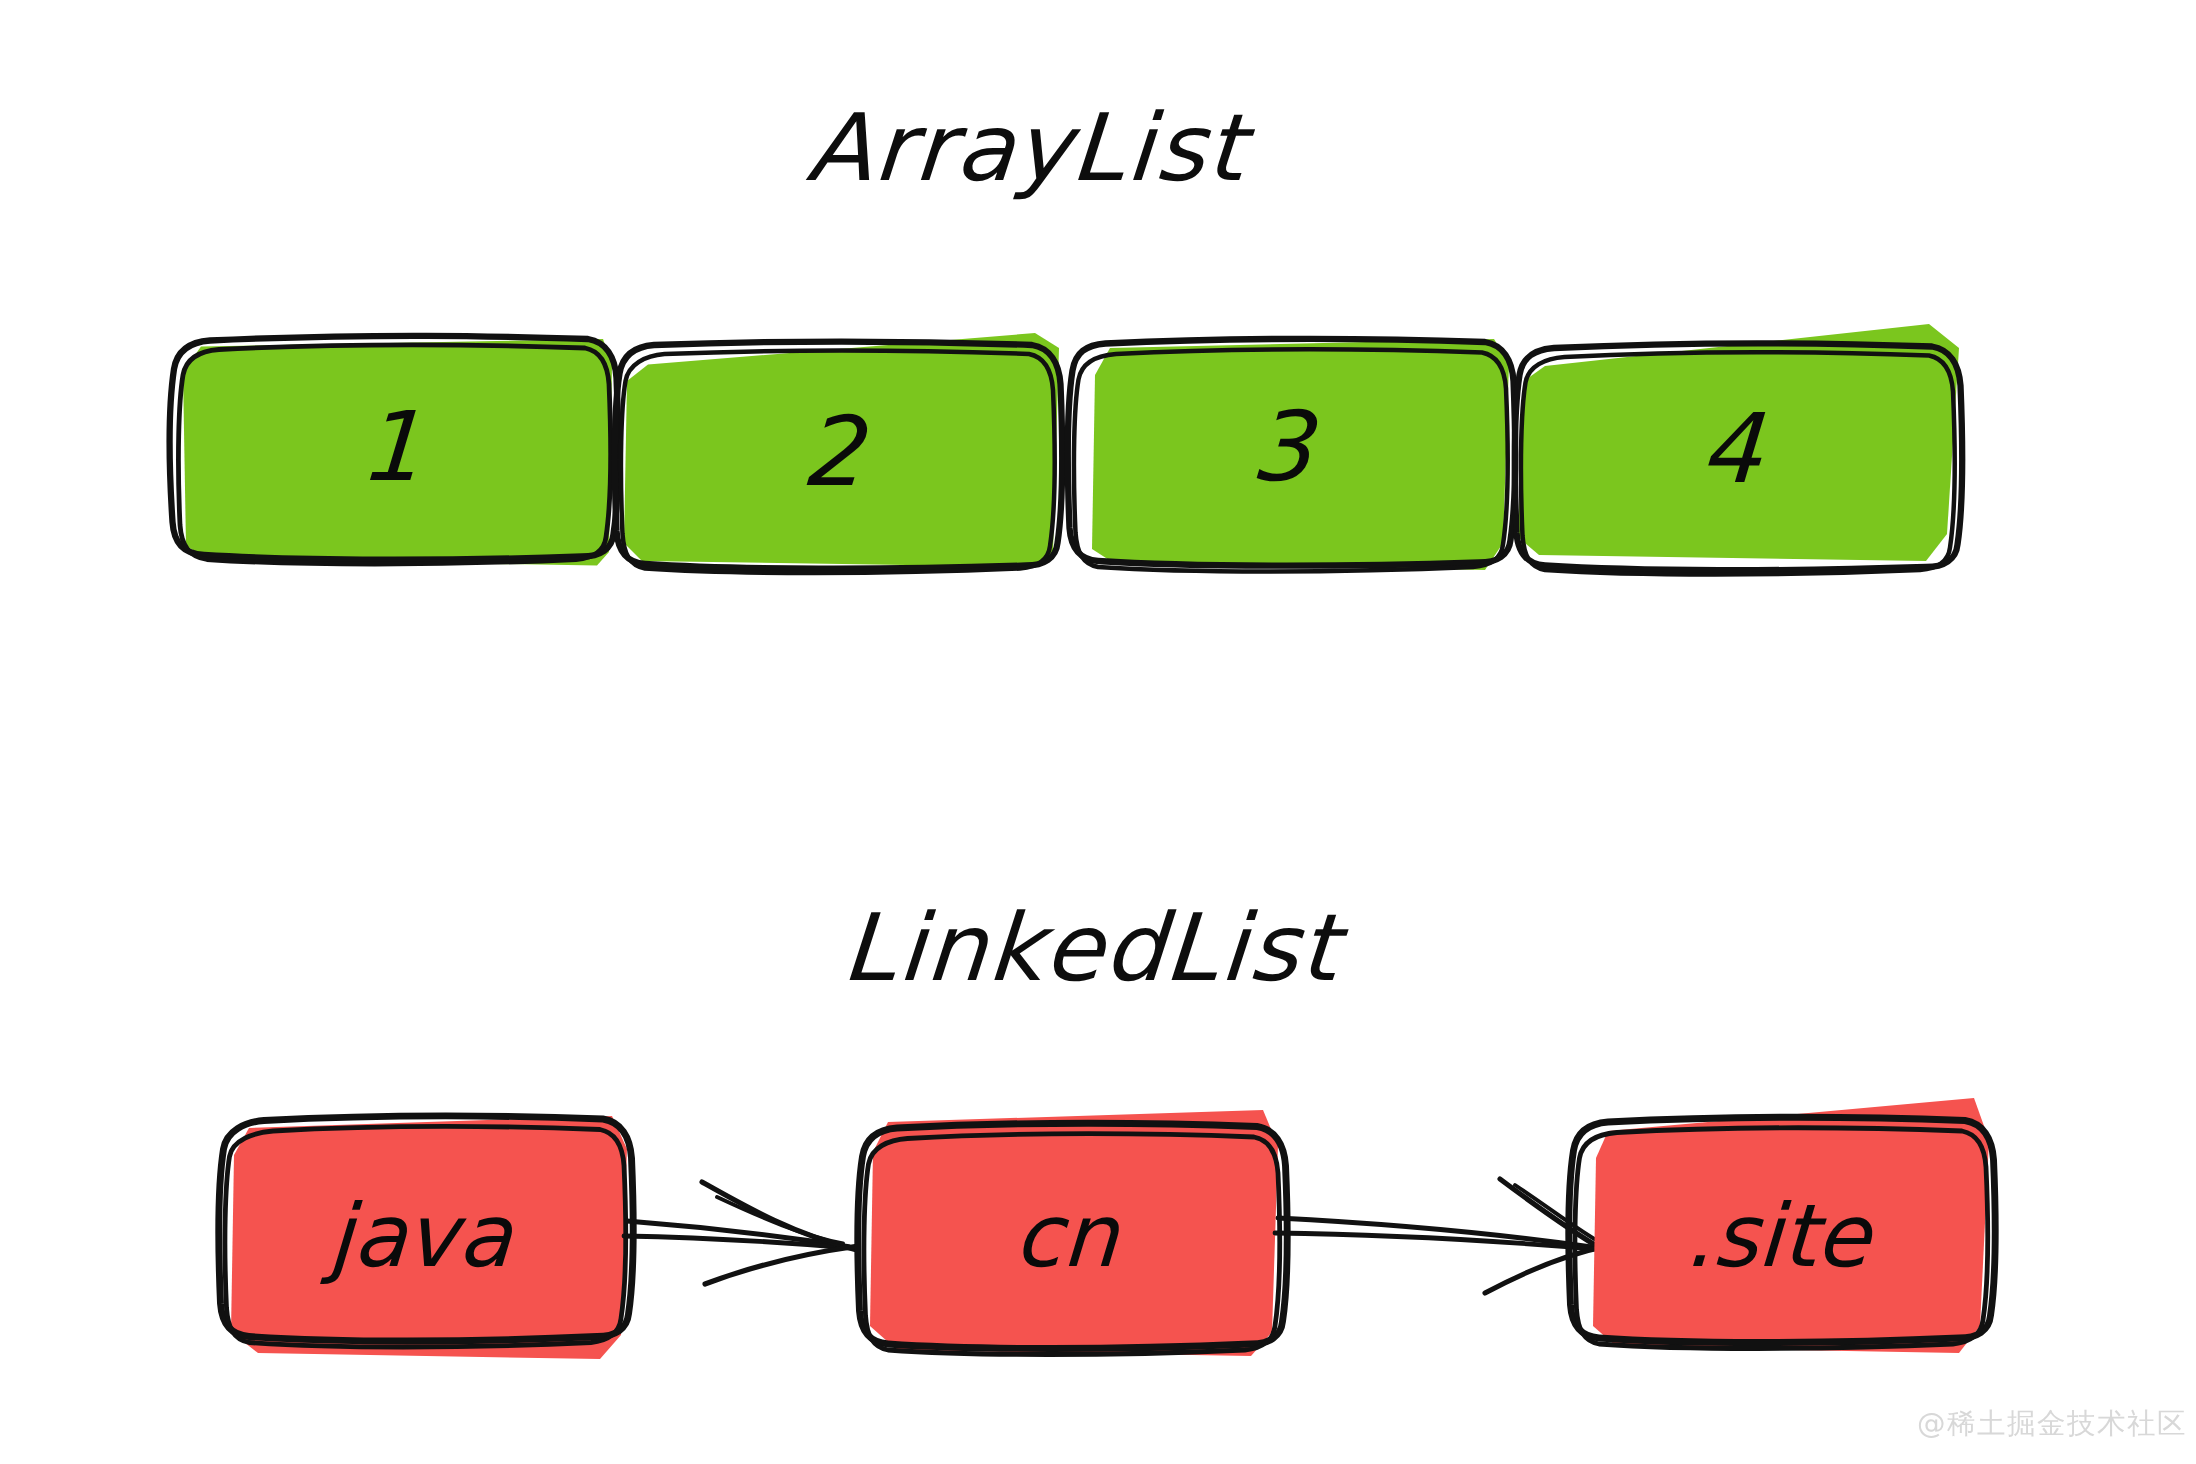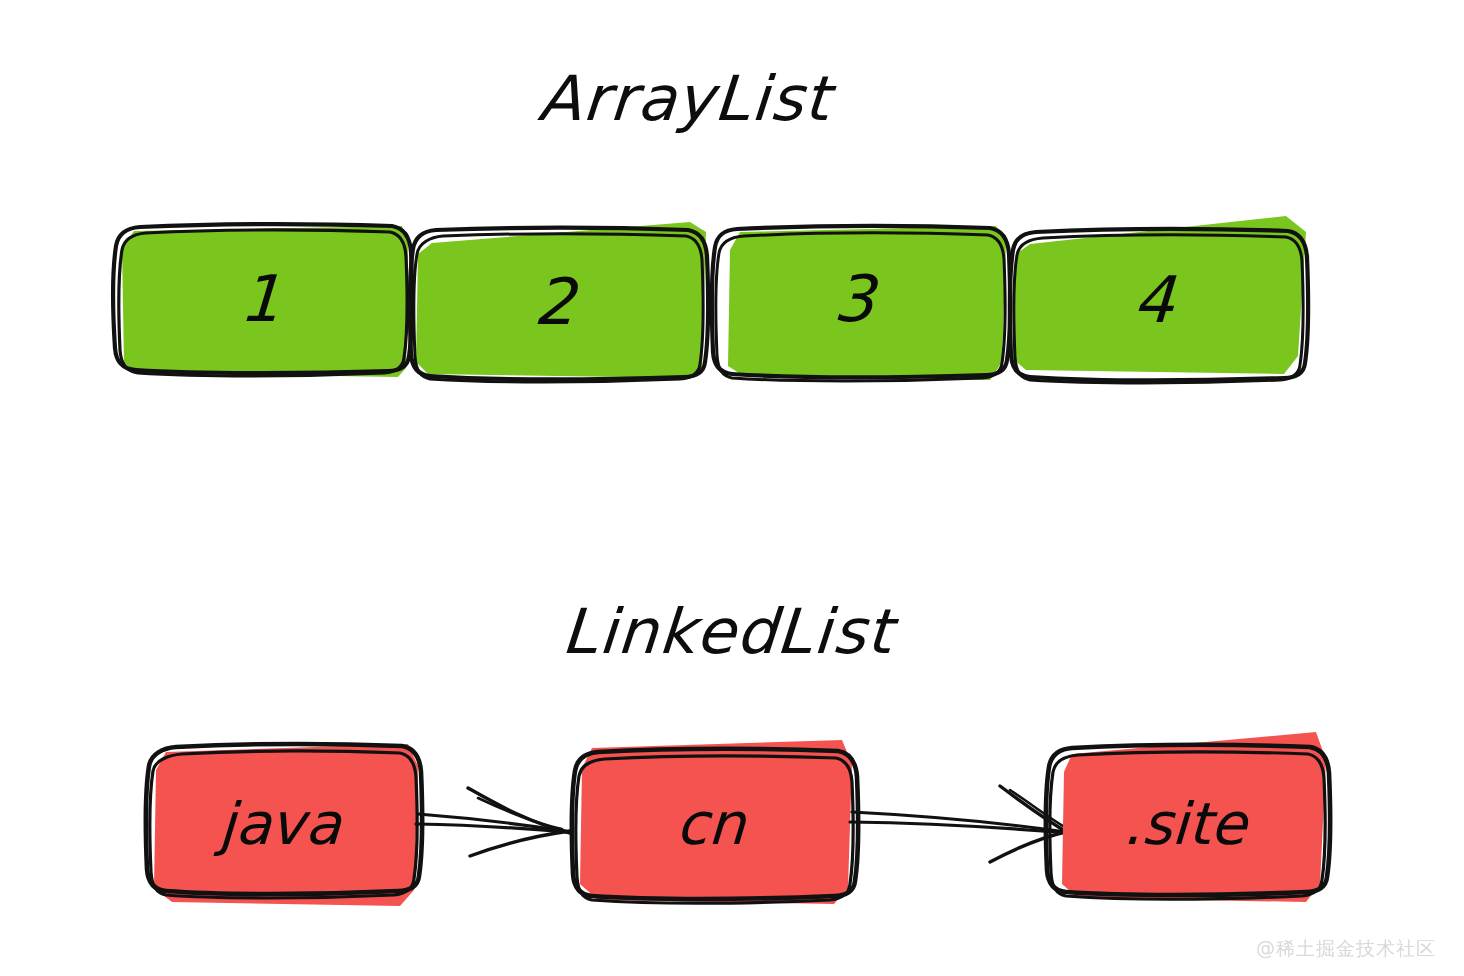--- a/index.html
+++ b/index.html
@@ -58,21 +58,21 @@
     font-weight: 500;
     line-height: 1;
   }
   .word-label {
     font-size: 58px;
     font-weight: 500;
     line-height: 1;
   }
   .watermark {
     position: absolute;
-    right: 28px;
+    right: 6px;
     bottom: 14px;
     font-family: "DejaVu Sans", sans-serif;
     font-size: 19px;
     color: #d8d8d8;
     letter-spacing: 1px;
     user-select: none;
   }
 </style>
 </head>
 <body style="background: rgb(255, 255, 255);">

